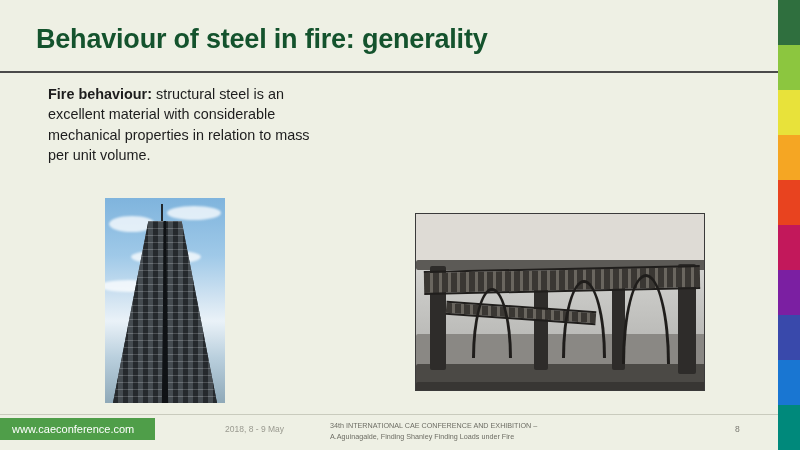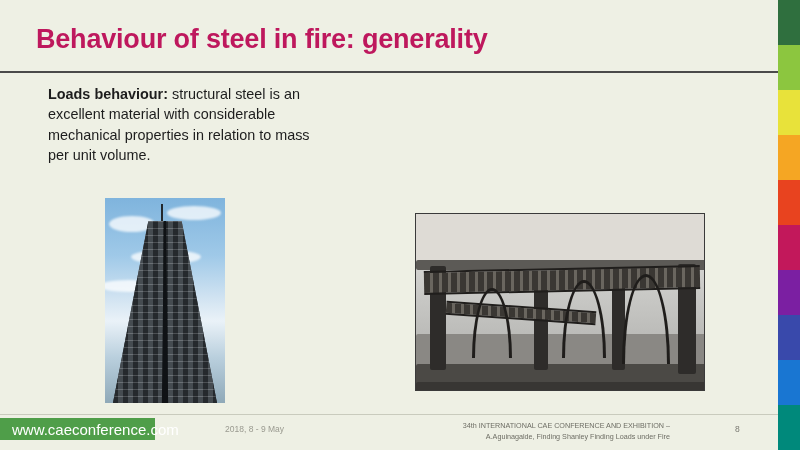--- a/index.html
+++ b/index.html
@@ -30,21 +30,21 @@
   .title-band {
     position: absolute;
     left: 0; top: 0;
     width: 778px; height: 72px;
   }
   .title-text {
     position: absolute;
     left: 36px; top: 24px;
     font-size: 27px;
     font-weight: bold;
-    color: #be185d;
+    color: #14532d;
     letter-spacing: -0.2px;
     white-space: nowrap;
   }
   .title-rule {
     position: absolute;
     left: 0; top: 71px;
     width: 778px; height: 2px;
     background: #4a4a4a;
   }
 
@@ -162,35 +162,35 @@
   }
   .url-tab {
     position: absolute;
     left: 0; top: 418px;
     width: 155px; height: 22px;
     background: #4f9e49;
     display: flex; align-items: center;
   }
   .url-tab span {
     color: #ffffff;
-    font-size: 15px;
+    font-size: 11px;
     padding-left: 12px;
   }
   .footer-date {
     position: absolute;
     left: 225px; top: 424px;
     font-size: 8.5px;
     color: #9a9a90;
     white-space: nowrap;
   }
   .footer-center {
     position: absolute;
     left: 330px; top: 420px;
     width: 340px;
-    text-align: right;
+    text-align: left;
     font-size: 7.2px;
     color: #6d6d64;
     line-height: 1.55;
   }
   .footer-page {
     position: absolute;
     left: 735px; top: 424px;
     font-size: 8.5px;
     color: #7a7a72;
   }
@@ -200,21 +200,21 @@
 
 <div class="slide" style="background: rgb(238, 240, 228);">
 
   <div class="title-band">
     <div class="title-text">Behaviour of steel in fire: generality</div>
   </div>
   <div class="title-rule"></div>
 
   <div class="col col-left">
     <p>
-      <span class="lead">Loads behaviour:</span><span> structural steel is an excellent material with considerable mechanical properties in relation to mass per unit volume.</span>
+      <span class="lead">Fire behaviour:</span><span> structural steel is an excellent material with considerable mechanical properties in relation to mass per unit volume.</span>
     </p>
   </div>
 
 
   <div class="photo photo-skyscraper">
     <div class="sky"></div>
     <div class="cloud" style="left:4px;  top:18px;  width:46px; height:16px;"></div>
     <div class="cloud" style="left:62px; top:8px;   width:54px; height:14px;"></div>
     <div class="cloud" style="left:26px; top:52px;  width:70px; height:14px;"></div>
     <div class="cloud" style="left:-6px; top:82px;  width:60px; height:12px;"></div>

